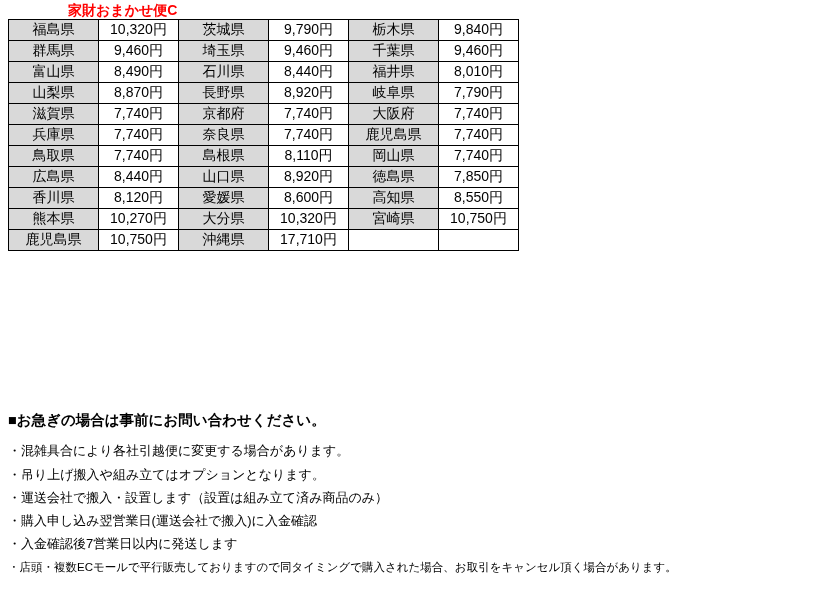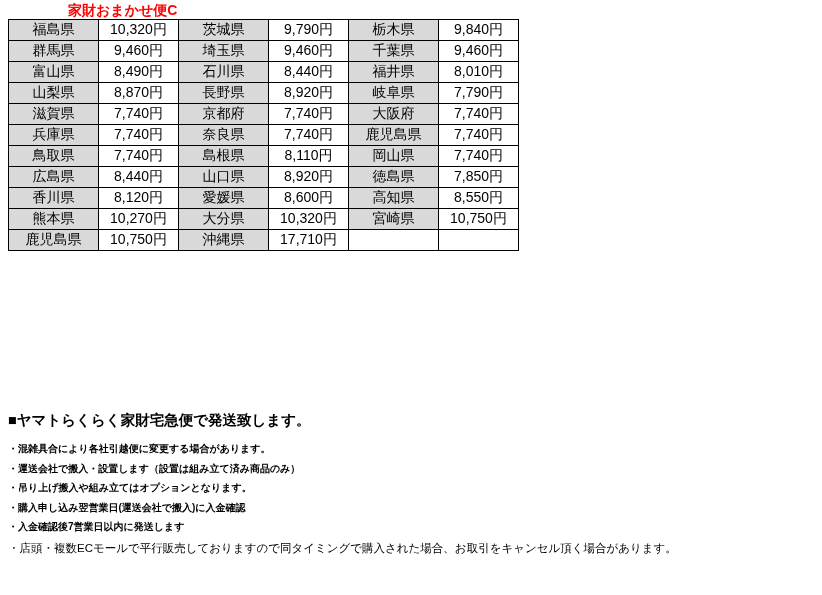--- a/index.html
+++ b/index.html
@@ -64,22 +64,22 @@
     top: 412px;
     width: 806px;
   }
   .note-head {
     font-size: 14.5px;
     font-weight: bold;
     margin: 0 0 14px 0;
     line-height: 1.2;
   }
   .note-line {
-    font-size: 10px;
-    font-weight: bold;
+    font-size: 13px;
+    font-weight: normal;
     margin: 0 0 7px 0;
     line-height: 1.25;
   }
   .note-small {
     font-size: 11.5px;
     font-weight: normal;
     margin: 6px 0 0 0;
     line-height: 1.25;
   }
 </style>
@@ -177,22 +177,22 @@
         <td class="cell-price">10,750円</td>
         <td class="cell-pref">沖縄県</td>
         <td class="cell-price">17,710円</td>
         <td class="cell-empty"></td>
         <td class="cell-empty"></td>
       </tr>
     </tbody>
   </table>
 
   <div class="notes">
-    <p class="note-head">■ヤマトらくらく家財宅急便で発送致します。</p>
+    <p class="note-head">■お急ぎの場合は事前にお問い合わせください。</p>
     <p class="note-line">・混雑具合により各社引越便に変更する場合があります。</p>
+    <p class="note-line">・吊り上げ搬入や組み立てはオプションとなります。</p>
     <p class="note-line">・運送会社で搬入・設置します（設置は組み立て済み商品のみ）</p>
-    <p class="note-line">・吊り上げ搬入や組み立てはオプションとなります。</p>
     <p class="note-line">・購入申し込み翌営業日(運送会社で搬入)に入金確認</p>
     <p class="note-line">・入金確認後7営業日以内に発送します</p>
     <p class="note-small">・店頭・複数ECモールで平行販売しておりますので同タイミングで購入された場合、お取引をキャンセル頂く場合があります。</p>
   </div>
 
 </div>
 
 </body></html>

